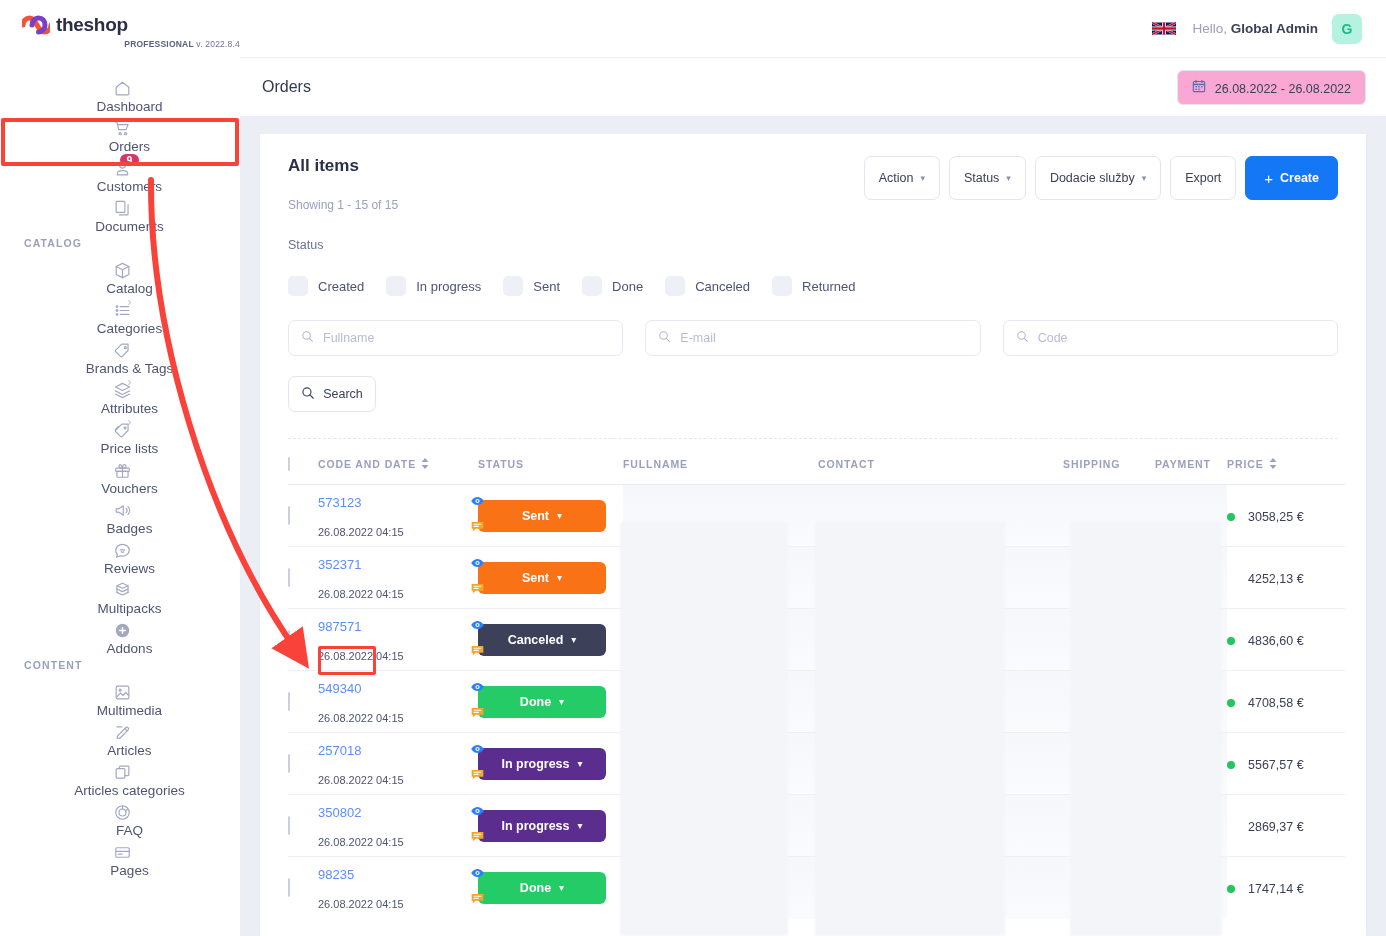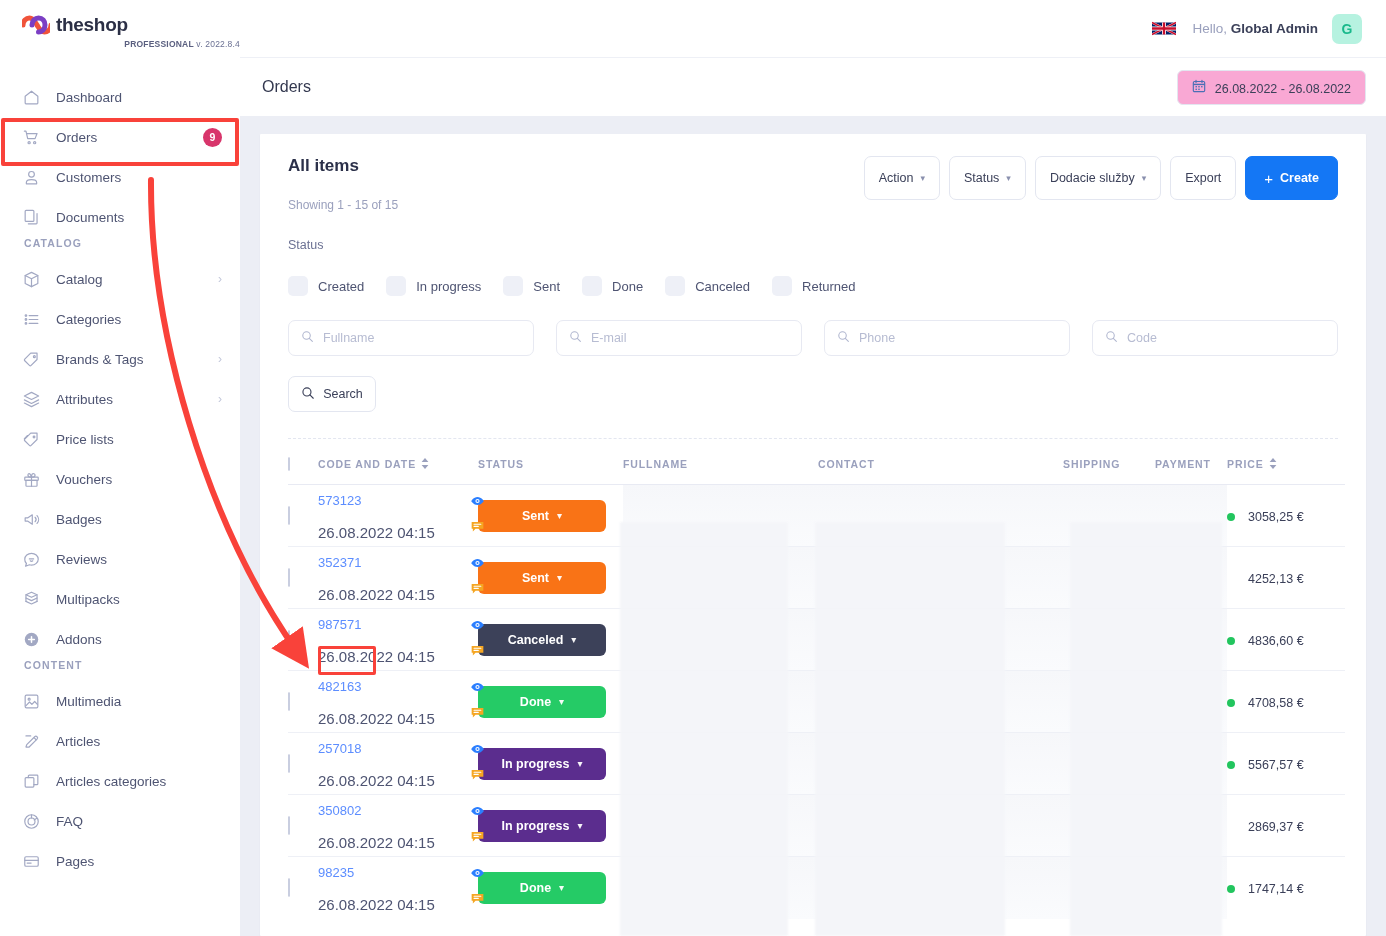--- a/index.html
+++ b/index.html
@@ -23,21 +23,21 @@
   .brand-sub { margin-top: 3px; font-size: 8.5px; color: #6b7193; letter-spacing: 0.2px; }
   .brand-sub b { font-weight: 700; color: #5b6080; }
 
   .nav { margin-top: 28px; }
   .nav-group-title {
     font-size: 10.5px; letter-spacing: 1.1px; color: #9aa0bd;
     font-weight: 600; padding: 0 0 10px 24px;
   }
   .nav-item {
     display: flex; align-items: center; height: 40px;
-    padding: 0 18px 0 20px; cursor: pointer; position: relative;
+    padding: 0 18px 0 37px; cursor: pointer; position: relative; flex-direction: column;
   }
   .nav-ico { width: 22px; height: 22px; flex: 0 0 22px; margin-right: 14px;
              display: flex; align-items: center; justify-content: center; color: #a2a8c3; }
   .nav-ico svg { display: block; }
   .nav-label { font-size: 13.5px; color: #4e5472; flex: 1 1 auto; white-space: nowrap; }
   .nav-badge {
     min-width: 19px; height: 19px; border-radius: 10px; background: #d8356b;
     color: #fff; font-size: 10.5px; font-weight: 700; display: flex;
     align-items: center; justify-content: center; padding: 0 5px;
   }
@@ -139,21 +139,21 @@
   .col-full { width: 195px; }
   .col-contact { width: 245px; }
   .col-ship { width: 92px; }
   .col-pay { width: 72px; }
   .col-price { width: 118px; }
 
   .cellchk { width: 15px; height: 15px; border: 1px solid #c9cee0; border-radius: 3px; background: #fff; cursor: pointer; }
   .hdrchk { width: 15px; height: 15px; border: 1px solid #c9cee0; border-radius: 3px; background: #fff; cursor: pointer; }
 
   .code-link { font-size: 13px; color: #5c8dff; cursor: pointer; display: inline-block; }
-  .code-date { font-size: 15px; color: #4e5472; margin-top: 15px; }
+  .code-date { font-size: 11px; color: #4e5472; margin-top: 15px; }
   .code-cell { position: relative; }
   .icons-cell { display: flex; flex-direction: column; gap: 7px; align-items: flex-start;
                 position: absolute; left: 152px; top: 50%; transform: translateY(-50%); }
 
   .pill {
     height: 32px; border-radius: 6px; color: #fff; font-size: 12.5px; font-weight: 600;
     display: flex; align-items: center; justify-content: center; gap: 8px;
     width: 128px; cursor: pointer;
   }
   .pill .pc { font-size: 10px; font-weight: 400; opacity: .95; }
@@ -495,27 +495,20 @@
                   <path d="M10.2 10.2 L14 14" stroke-linecap="round"></path>
                 </svg></span>
               <input type="text" value="" placeholder="Fullname" style="">
             </div>
             <div class="field">
               <span><svg width="13" height="13" viewBox="0 0 16 16" fill="none" stroke="#b0b6cf" stroke-width="1.3">
                   <circle cx="6.8" cy="6.8" r="4.6"></circle>
                   <path d="M10.2 10.2 L14 14" stroke-linecap="round"></path>
                 </svg></span>
               <input type="text" value="" placeholder="E-mail" style="">
-            </div>
-            <div class="field">
-              <span><svg width="13" height="13" viewBox="0 0 16 16" fill="none" stroke="#b0b6cf" stroke-width="1.3">
-                  <circle cx="6.8" cy="6.8" r="4.6"></circle>
-                  <path d="M10.2 10.2 L14 14" stroke-linecap="round"></path>
-                </svg></span>
-              <input type="text" value="" placeholder="Phone" style="">
             </div>
             <div class="field">
               <span><svg width="13" height="13" viewBox="0 0 16 16" fill="none" stroke="#b0b6cf" stroke-width="1.3">
                   <circle cx="6.8" cy="6.8" r="4.6"></circle>
                   <path d="M10.2 10.2 L14 14" stroke-linecap="round"></path>
                 </svg></span>
               <input type="text" value="" placeholder="Code" style="">
             </div>
           </div>
 
@@ -656,21 +649,21 @@
                 <td>
                   <div class="blur-bar"></div>
                 </td>
                 <td>
                   <div class="blur-bar"></div>
                 </td>
                 <td><span class="dot" style="background:#22c55e"></span><span class="price">4836,60 €</span></td>
               </tr>
               <tr class="row">
                 <td><span class="cellchk"></span></td>
-                <td class="code-cell"><a class="code-link">482163</a><div class="code-date">26.08.2022 04:15</div><span class="icons-cell">
+                <td class="code-cell"><a class="code-link">549340</a><div class="code-date">26.08.2022 04:15</div><span class="icons-cell">
                     <span><svg width="15" height="15" viewBox="0 0 20 20" fill="none">
                         <path d="M1.6 10S4.6 4.6 10 4.6 18.4 10 18.4 10 15.4 15.4 10 15.4 1.6 10 1.6 10z" fill="#2b7fff"></path>
                         <circle cx="10" cy="10" r="2.8" fill="#fff"></circle>
                         <circle cx="10" cy="10" r="1.3" fill="#2b7fff"></circle>
                       </svg></span>
                     <span><svg width="15" height="15" viewBox="0 0 20 20" fill="none">
                         <path d="M2.2 3.2h15.6v9.2H7.4L3.8 16V12.4H2.2z" fill="#f5a623"></path>
                         <path d="M5.4 6.4h9M5.4 9.2h5.6" stroke="#fff" stroke-width="1.5" stroke-linecap="round"></path>
                       </svg></span>
                   </span></td>

